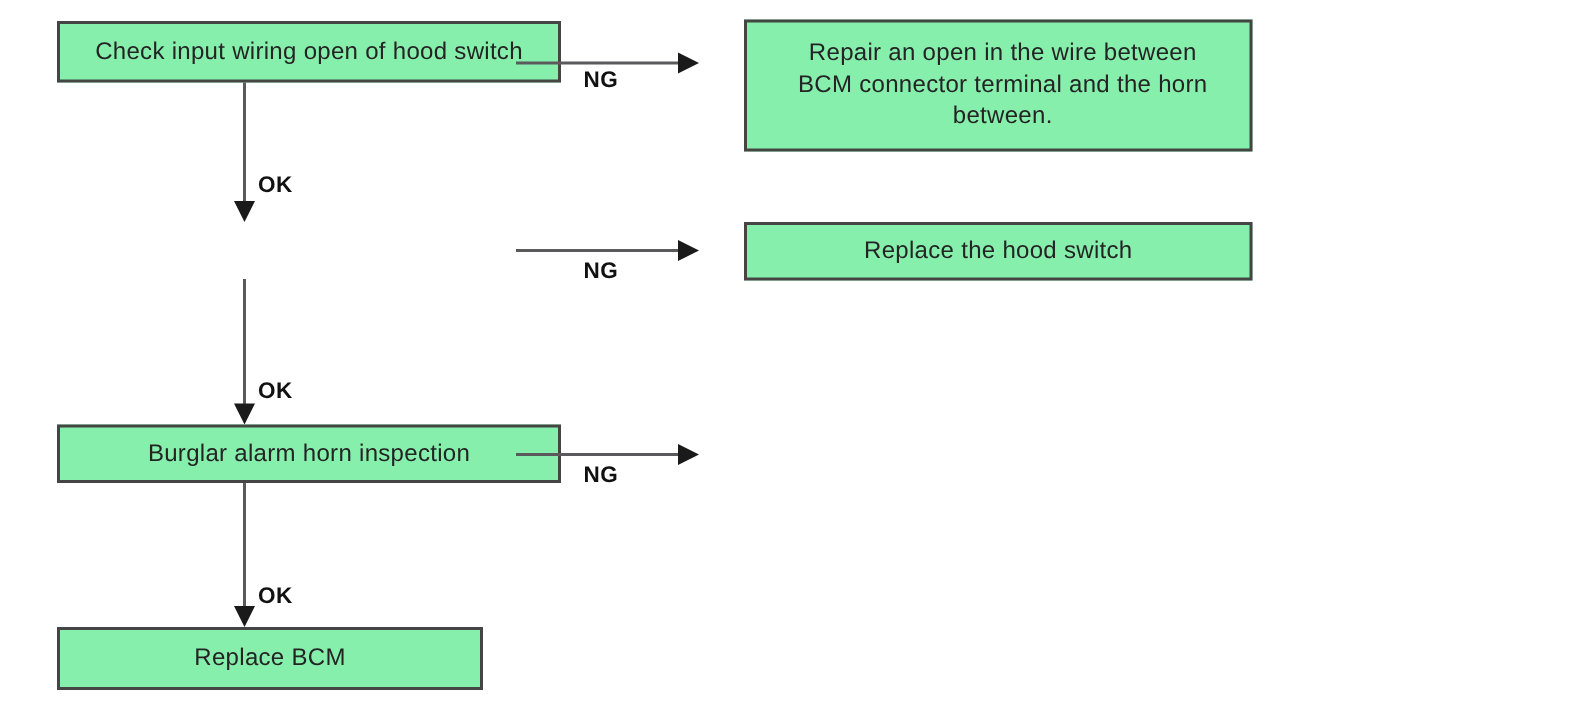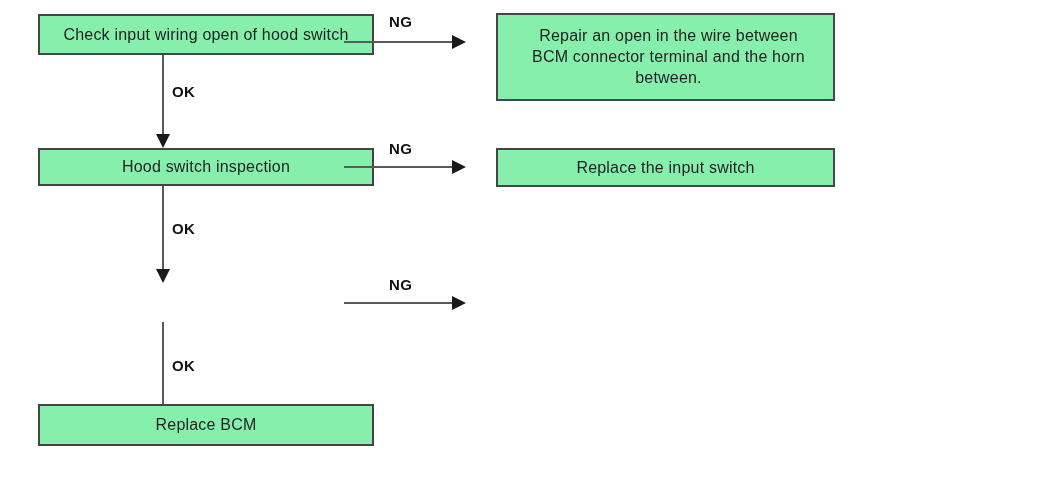--- a/index.html
+++ b/index.html
@@ -56,20 +56,21 @@
     border-left:7px solid transparent;
     border-right:7px solid transparent;
     border-top:14px solid var(--arrowhead);
   }
   .edge-label{
     position:absolute;
     font-size:15px;
     font-weight:bold;
     color:var(--label);
     letter-spacing:.4px;
+    margin-top:32px;
   }
 </style>
 </head>
 <body>
 
 <div class="stage">
 
   <div class="node" style="left:8px;top:14px;width:336px;height:41px">
     <span>Check input wiring open of hood switch</span>
   </div>
@@ -81,43 +82,43 @@
   <div class="node result-multiline" style="left:466px;top:13px;width:339px;height:88px">
     <span class="line">Repair an open in the wire between</span>
     <span class="line">BCM connector terminal and the horn</span>
     <span class="line">between.</span>
   </div>
 
   <div class="vline" style="left:162px;top:55px;height:81px"></div>
   <div class="arrow-down" style="left:156px;top:134px"></div>
   <div class="edge-label" style="left:172px;top:83px">OK</div>
 
-  <div class="node" style="left:8px;top:148px;width:336px;height:38px">
-    <span>Hood switch inspection</span>
-  </div>
 
   <div class="hline" style="left:344px;top:166px;width:110px"></div>
   <div class="arrow-right" style="left:452px;top:160px"></div>
   <div class="edge-label" style="left:389px;top:140px">NG</div>
 
   <div class="node" style="left:466px;top:148px;width:339px;height:39px">
-    <span>Replace the input switch</span>
+    <span>Replace the hood switch</span>
   </div>
 
   <div class="vline" style="left:162px;top:186px;height:85px"></div>
   <div class="arrow-down" style="left:156px;top:269px"></div>
   <div class="edge-label" style="left:172px;top:220px">OK</div>
 
+  <div class="node" style="left:8px;top:283px;width:336px;height:39px">
+    <span>Burglar alarm horn inspection</span>
+  </div>
 
   <div class="hline" style="left:344px;top:302px;width:110px"></div>
   <div class="arrow-right" style="left:452px;top:296px"></div>
   <div class="edge-label" style="left:389px;top:276px">NG</div>
 
 
   <div class="vline" style="left:162px;top:322px;height:84px"></div>
   <div class="arrow-down" style="left:156px;top:404px"></div>
   <div class="edge-label" style="left:172px;top:357px">OK</div>
 
-  <div class="node" style="left:8px;top:404px;width:336px;height:42px">
+  <div class="node" style="left:8px;top:418px;width:284px;height:42px">
     <span>Replace BCM</span>
   </div>
 
 </div>
 
 </body></html>

